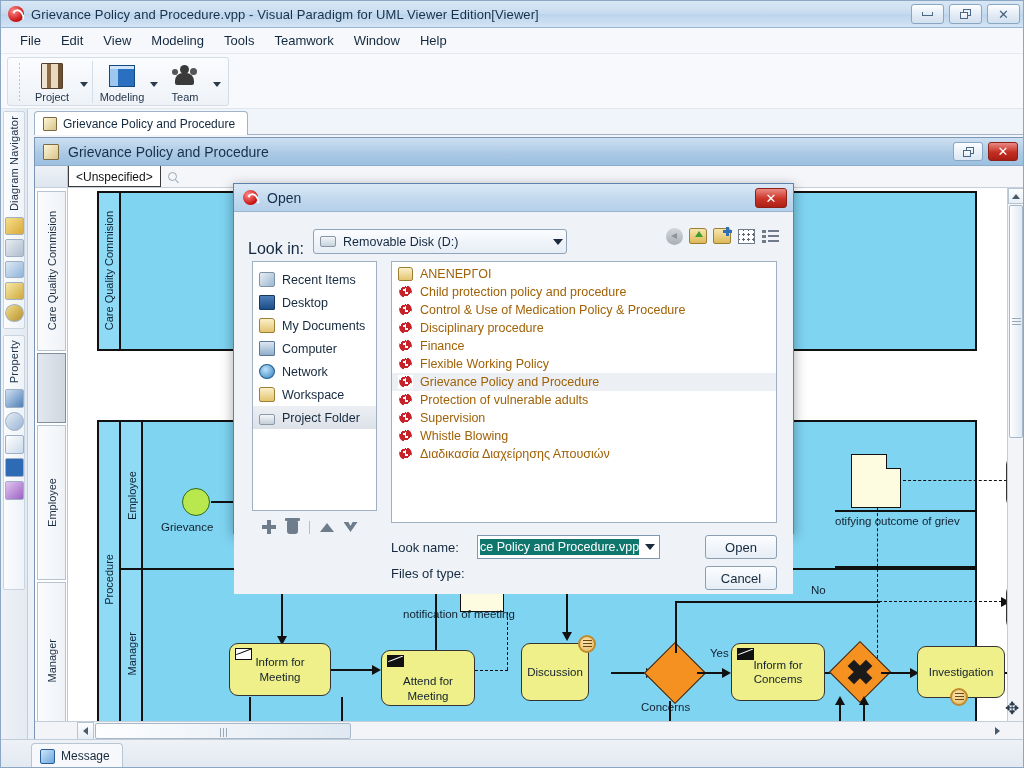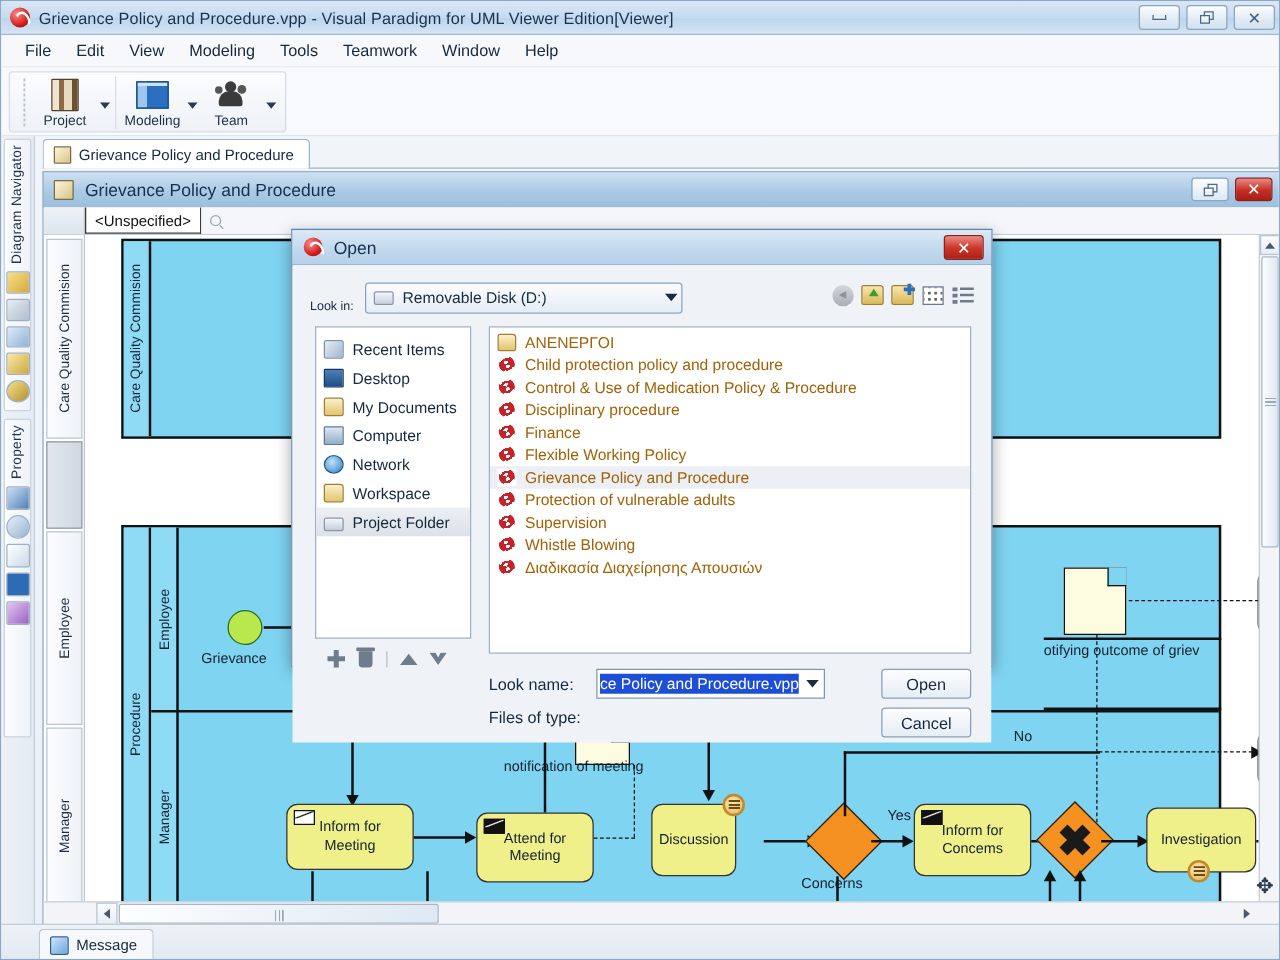--- a/index.html
+++ b/index.html
@@ -364,21 +364,21 @@
   .dlg-title .t { font-size:14px; color:#16304c; }
   .dlg-close {
     position:absolute; right:6px; top:4px; width:32px;height:20px;
     background:linear-gradient(#ea8b84,#cd362a 52%,#ac2015);
     border:1px solid #8d2118; border-radius:3px;
     display:flex;align-items:center;justify-content:center; color:#fff; font-size:13px;
   }
   .dlg-body { position:absolute; left:0; top:29px; width:559px; height:381px; background:#eff3f8; }
 
   .lookin-row { position:absolute; left:14px; top:12px; display:flex; align-items:center; }
-  .lookin-lbl { font-size:10px; color:#14293f; margin-right:9px;margin-top:15px; }
+  .lookin-lbl { font-size:16px; color:#14293f; margin-right:9px;margin-top:15px; }
   .combo {
     height:25px; border:1px solid #8ea4ba; border-radius:3px;
     background:linear-gradient(#fbfcfe,#e6edf5);
     display:flex; align-items:center; padding:0 4px 0 6px; position:relative;
   }
   .combo .txt { font-size:12.5px; color:#14293f; }
   .combo .cbtn {
     position:absolute; right:3px; top:50%; transform:translateY(-50%);
     width:0;height:0;border-left:5px solid transparent;border-right:5px solid transparent;border-top:6px solid #1c2c3e;
   }
@@ -463,21 +463,21 @@
   }
 
   .fn-row { position:absolute; left:157px; top:322px; display:flex; align-items:center; }
   .ft-row { position:absolute; left:157px; top:353px; display:flex; align-items:center; }
   .fld-lbl { width:86px; font-size:13px; color:#14293f; }
   .fn-input {
     width:183px; height:24px; border:1px solid #7f98b0; background:#fff;
     display:flex; align-items:center; position:relative; padding-left:2px;
   }
   .fn-input .sel-text {
-    background:#1d4ed8; color:#fff; font-size:12.5px; padding:1px 0; white-space:nowrap;
+    background:#0f766e; color:#fff; font-size:12.5px; padding:1px 0; white-space:nowrap;
   }
   .fn-input .cbtn { position:absolute; right:4px; top:50%; transform:translateY(-50%);
     width:0;height:0;border-left:5px solid transparent;border-right:5px solid transparent;border-top:6px solid #1c2c3e; }
   .ft-combo { width:183px; height:24px; }
   .ft-combo .txt { font-size:12.5px; }
 
   .dbtn {
     position:absolute; width:72px; height:24px;
     border:1px solid #8a9fb4; border-radius:3px;
     background:linear-gradient(#fcfdff,#e6edf5);
@@ -685,21 +685,21 @@
         <div class="arrow-d" style="left:208px; top:448px;"></div>
 
         <div class="task" style="left:160px; top:455px; width:102px; height:53px;">
           <span class="env"></span>
           <span>Inform for Meeting</span>
         </div>
 
         <div class="flow h" style="left:262px; top:481px; width:44px;"></div>
         <div class="arrow-r" style="left:303px; top:477px;"></div>
 
-        <div class="task" style="left:312px; top:462px; width:94px; height:56px;">
+        <div class="task" style="left:312px; top:462px; width:94px; height:56px;align-items:flex-end;">
           <span class="env filled"></span>
           <span>Attend for Meeting</span>
         </div>
 
         <div class="docobj" style="left:391px; top:391px; width:44px; height:33px;"></div>
         <div class="clabel" style="left:334px; top:420px;">notification of meeting</div>
         <div class="dash v" style="left:438px; top:424px; height:58px;"></div>
         <div class="dash h" style="left:406px; top:482px; width:33px;"></div>
 
         <div class="flow v" style="left:366px; top:391px; height:71px;"></div>

